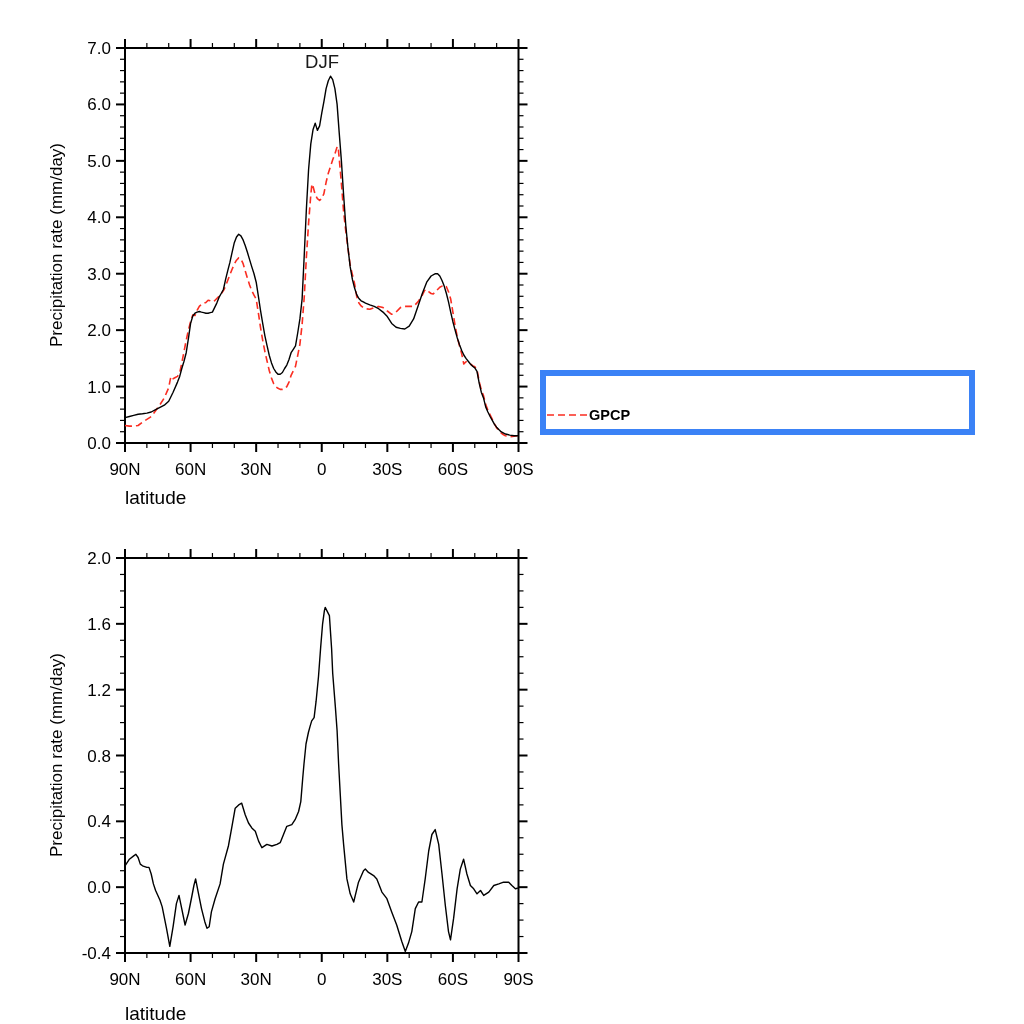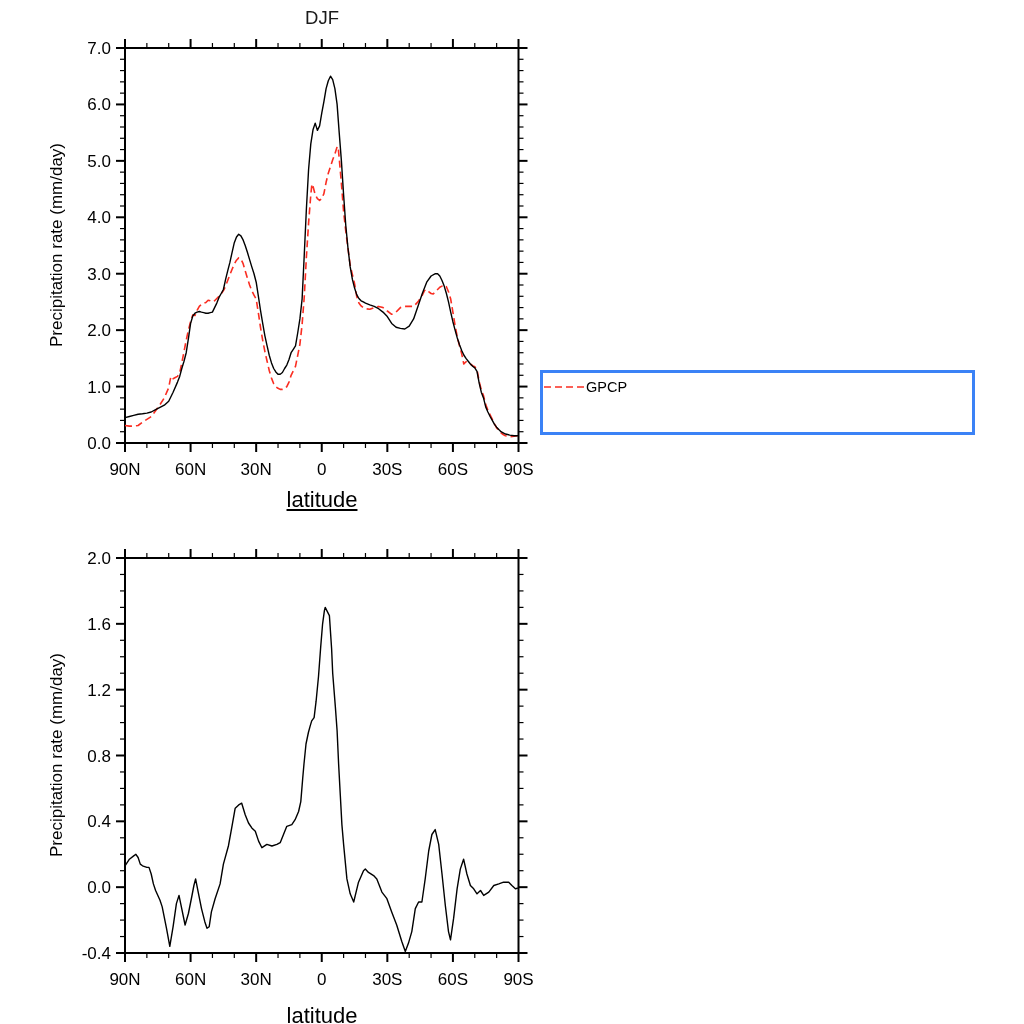--- a/index.html
+++ b/index.html
@@ -1,30 +1,30 @@
 <!DOCTYPE html>
 <html><head>
 <meta charset="utf-8">
 <style>
   html,body{margin:0;padding:0;background:#ffffff;}
   .page{position:relative;width:1024px;height:1024px;background:#ffffff;overflow:hidden;
         font-family:"Liberation Sans", sans-serif;color:#000;}
   svg.plots{position:absolute;left:0;top:0;width:1024px;height:1024px;}
-  .chart-title{position:absolute;font-size:18.5px;color:#1a1a1a;white-space:nowrap;}
+  .chart-title{position:absolute;font-size:18.5px;color:#1a1a1a;white-space:nowrap;margin-top:44px;}
   .title-top{left:125px;top:7px;width:394px;text-align:center;}
   .title-bottom{left:38px;top:515px;text-align:left;}
-  .axis-label-x{position:absolute;left:125px;width:394px;text-align:center;font-size:22px;text-decoration:underline;}
+  .axis-label-x{position:absolute;left:125px;width:394px;font-size:19px;}
   .xlab-top{top:487px;}
   .xlab-bottom{top:1003px;}
   .axis-label-y{position:absolute;left:-143px;width:400px;height:20px;text-align:center;
                 font-size:17px;transform:rotate(-90deg);white-space:nowrap;}
   .ylab-top{top:235px;}
   .ylab-bottom{top:745px;}
-  .legend{position:absolute;left:540px;top:370px;width:435px;height:65px;border:3px solid #3b82f6;
-          background:#ffffff;box-sizing:border-box;display:flex;flex-direction:column;justify-content:flex-start;}
+  .legend{position:absolute;left:540px;top:370px;width:435px;height:65px;border:6px solid #3b82f6;
+          background:#ffffff;box-sizing:border-box;display:flex;flex-direction:column;justify-content:flex-end;font-weight:bold;}
   .legend-row{display:flex;align-items:center;height:28px;}
   .legend-row svg{flex:0 0 43px;height:10px;}
   .legend-row span{font-size:14.5px;white-space:nowrap;letter-spacing:0px;}
 </style>
 </head>
 <body>
 
 <div class="page">
 
   <svg class="plots" id="plots" viewBox="0 0 1024 1024">

